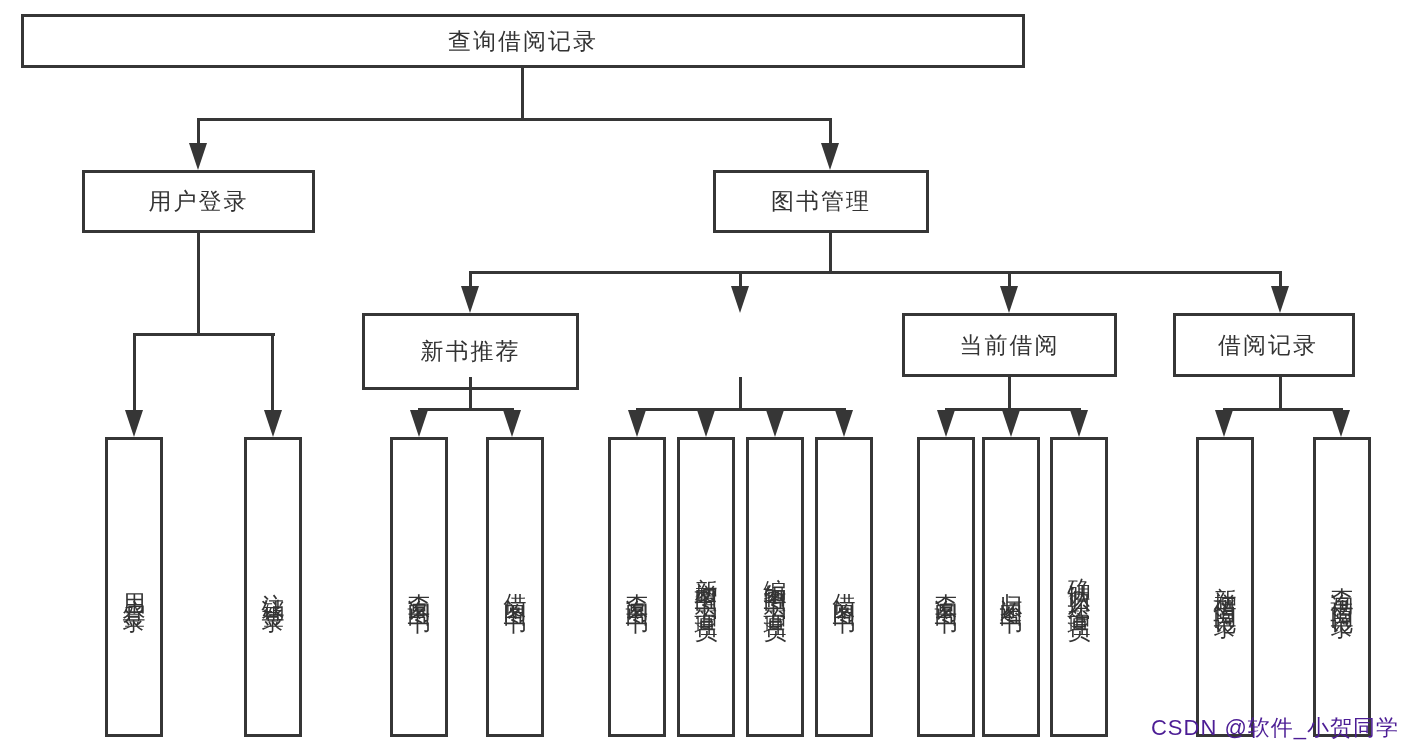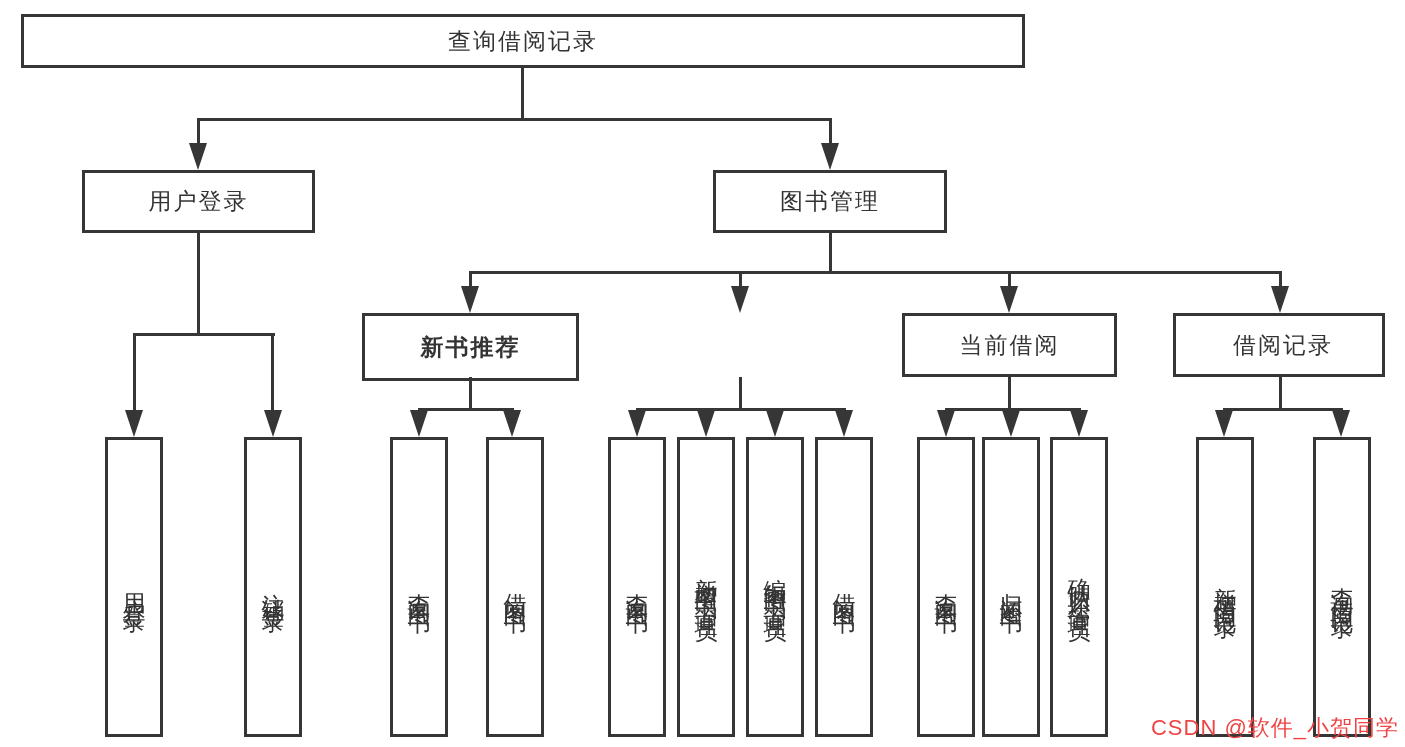--- a/index.html
+++ b/index.html
@@ -19,42 +19,42 @@
   }
   .vbox span{
     writing-mode:vertical-rl;text-orientation:mixed;
     font-size:23px;line-height:1;letter-spacing:6px;color:#333333;white-space:nowrap;
   }
   .hl{position:absolute;height:3px;background:#363636;}
   .vl{position:absolute;width:3px;background:#363636;}
   .arr{position:absolute;width:0;height:0;
     border-left:9px solid transparent;border-right:9px solid transparent;
     border-top:27px solid #363636;}
-  .wm{position:absolute;right:6px;bottom:4px;font-size:22px;color:#ef4444;letter-spacing:1px;z-index:5;}
+  .wm{position:absolute;right:6px;bottom:4px;font-size:22px;color:#4c1d95;letter-spacing:1px;z-index:5;}
 </style>
 </head>
 <body>
 
 <div class="canvas">
 
   <div class="box" style="left:21px;top:14px;width:1004px;height:54px;">
     <span>查询借阅记录</span>
   </div>
 
   <div class="vl" style="left:521px;top:68px;height:50px;"></div>
   <div class="hl" style="left:197px;top:118px;width:635px;"></div>
   <div class="vl" style="left:197px;top:118px;height:28px;"></div>
   <div class="arr" style="left:189px;top:143px;"></div>
   <div class="vl" style="left:829px;top:118px;height:28px;"></div>
   <div class="arr" style="left:821px;top:143px;"></div>
 
   <div class="box" style="left:82px;top:170px;width:233px;height:63px;">
     <span>用户登录</span>
   </div>
-  <div class="box" style="left:713px;top:170px;width:234px;height:63px;">
+  <div class="box" style="left:713px;top:170px;width:216px;height:63px;">
     <span>图书管理</span>
   </div>
 
   <div class="vl" style="left:197px;top:233px;height:100px;"></div>
   <div class="hl" style="left:133px;top:333px;width:142px;"></div>
   <div class="vl" style="left:133px;top:333px;height:78px;"></div>
   <div class="arr" style="left:125px;top:410px;"></div>
   <div class="vl" style="left:271px;top:333px;height:78px;"></div>
   <div class="arr" style="left:264px;top:410px;"></div>
 
@@ -62,27 +62,27 @@
   <div class="hl" style="left:469px;top:271px;width:813px;"></div>
   <div class="vl" style="left:469px;top:271px;height:18px;"></div>
   <div class="arr" style="left:461px;top:286px;"></div>
   <div class="vl" style="left:739px;top:271px;height:18px;"></div>
   <div class="arr" style="left:731px;top:286px;"></div>
   <div class="vl" style="left:1008px;top:271px;height:18px;"></div>
   <div class="arr" style="left:1000px;top:286px;"></div>
   <div class="vl" style="left:1279px;top:271px;height:18px;"></div>
   <div class="arr" style="left:1271px;top:286px;"></div>
 
-  <div class="box" style="left:362px;top:313px;width:217px;height:68px;font-weight:bold;">
+  <div class="box" style="left:362px;top:313px;width:217px;height:77px;">
     <span>新书推荐</span>
   </div>
   <div class="box" style="left:902px;top:313px;width:215px;height:64px;">
     <span>当前借阅</span>
   </div>
-  <div class="box" style="left:1173px;top:313px;width:212px;height:64px;padding-left:8px;">
+  <div class="box" style="left:1173px;top:313px;width:182px;height:64px;padding-left:8px;">
     <span>借阅记录</span>
   </div>
 
   <div class="vl" style="left:469px;top:377px;height:31px;"></div>
   <div class="hl" style="left:418px;top:408px;width:96px;"></div>
   <div class="arr" style="left:410px;top:410px;"></div>
   <div class="arr" style="left:503px;top:410px;"></div>
 
   <div class="vl" style="left:739px;top:377px;height:31px;"></div>
   <div class="hl" style="left:636px;top:408px;width:210px;"></div>

